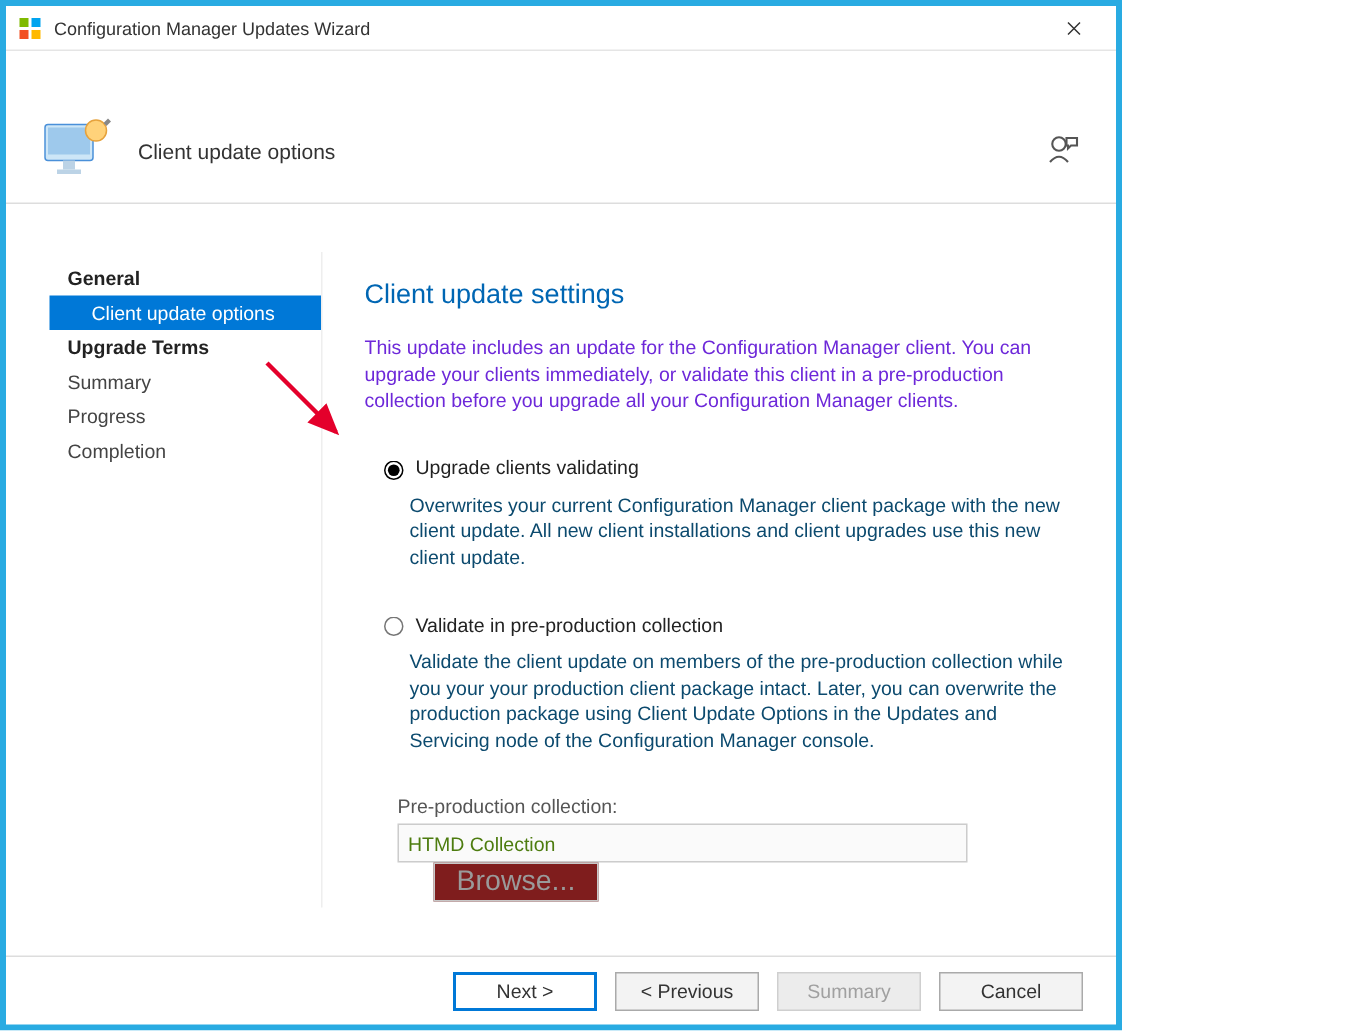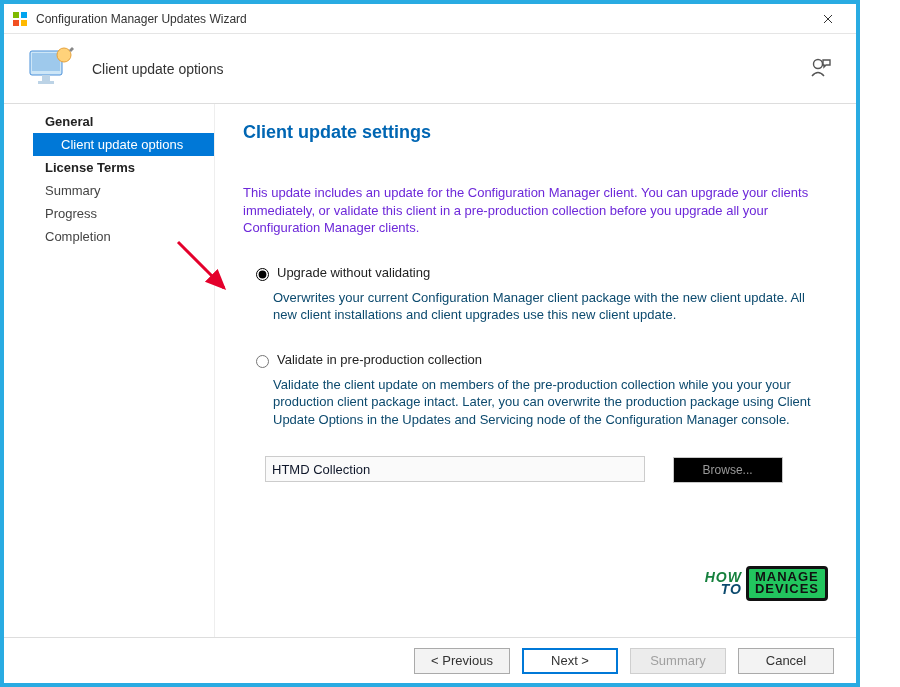--- a/index.html
+++ b/index.html
@@ -4,25 +4,26 @@
 <style>
   * { box-sizing: border-box; }
   html, body { margin:0; padding:0; }
   body {
     font-family: "Segoe UI", Tahoma, sans-serif;
     font-size:13px;
     color:#333;
     background:#fff;
   }
   .frame {
-    width:860px; height:687px;
+    width:748px; height:687px;
     border:4px solid #29abe2;
     display:flex; flex-direction:column;
     position:relative;
     background:#fff;
+    gap:32px;
   }
   
   .titlebar {
     height:30px;
     display:flex; align-items:center;
     padding:0 8px;
     border-bottom:1px solid #e5e5e5;
   }
   .titlebar .app-icon { width:16px;height:16px;margin-right:8px; }
   .titlebar .title { flex:1; font-size:12px; color:#333; }
@@ -56,48 +57,48 @@
   .sidebar-item.selected{
     background:#0078d7;color:#fff;
   }
   .content{
     flex:1;
     padding:18px 28px 0 28px;
     position:relative;
     overflow:hidden;
   }
   .content h1{
-    margin:0 0 41px 0;
+    margin:0 0 16px 0;
     font-size:18px;
-    font-weight:700;
+    font-weight:400;
     color:#0066b3;
   }
   .intro{color:#6d28d9;line-height:1.35;margin-bottom:28px;}
   .option-block{margin:0 0 28px 8px;}
   .option-label{display:flex;align-items:center;font-weight:400;color:#222;}
   .option-label input[type=radio]{margin-right:8px;accent-color:#000;}
   .option-desc{margin:8px 0 0 22px;color:#0c4a6e;line-height:1.35;}
   .field-row{margin:8px 0 0 22px;}
   .field-label{color:#555;margin-bottom:4px;display:block;}
   .collection-input{
     width:380px;height:26px;
     border:1px solid #ccc;
     background:#fafafa;
-    color:#0f172a;
+    color:#4d7c0f;
     padding:2px 6px;
     font-size:13px;
   }
   .browse-btn{
     width:110px;height:26px;
     margin-left:24px;
     border:1px solid #c8c8c8;
-    background:#000000;
+    background:#7f1d1d;
     color:#9a9a9a;
     cursor:default;
-    font-size:12px;
+    font-size:19px;
   }
   
   .footer{
     height:46px;
     border-top:1px solid #ddd;
     display:flex;justify-content:flex-end;align-items:center;
     padding:0 22px;gap:12px;
   }
   .btn{
     width:96px;height:26px;
@@ -163,67 +164,68 @@
         <path d="M2 20 q6 -7 12 0"></path>
         <path d="M13 4 h7 v5 h-4 l-2 2 v-2 h-1 z"></path>
       </svg>
     </span>
   </div>
 
   <div class="main">
     <div class="sidebar">
       <div class="sidebar-item bold">General</div>
       <div class="sidebar-item indent selected">Client update options</div>
-      <div class="sidebar-item bold">License Terms</div>
+      <div class="sidebar-item bold">Upgrade Terms</div>
       <div class="sidebar-item">Summary</div>
       <div class="sidebar-item">Progress</div>
       <div class="sidebar-item">Completion</div>
     </div>
 
     <div class="content">
       <h1>Client update settings</h1>
       <div class="intro">This update includes an update for the Configuration Manager client. You can upgrade your clients immediately, or validate this client in a pre-production collection before you upgrade all your Configuration Manager clients.</div>
 
       <div class="option-block">
         <label class="option-label">
           <input type="radio" name="upd" checked="" style="">
-          <span>Upgrade without validating</span>
+          <span>Upgrade clients validating</span>
         </label>
         <div class="option-desc">Overwrites your current Configuration Manager client package with the new client update. All new client installations and client upgrades use this new client update.</div>
       </div>
 
       <div class="option-block">
         <label class="option-label">
           <input type="radio" name="upd" style="">
           <span>Validate in pre-production collection</span>
         </label>
         <div class="option-desc">Validate the client update on members of the pre-production collection while you your your production client package intact. Later, you can overwrite the production package using Client Update Options in the Updates and Servicing node of the Configuration Manager console.</div>
       </div>
 
       <div class="field-row">
+        <span class="field-label">Pre-production collection:</span>
         <input class="collection-input" type="text" disabled="" value="HTMD Collection" style="">
         <button class="browse-btn" disabled="">Browse...</button>
       </div>
 
       <div class="watermark">
         <div class="wm-howto">
           <span class="wm-how">HOW</span>
           <span class="wm-to">TO</span>
         </div>
         <div class="wm-box">
           <span class="wm-manage">MANAGE</span>
           <span class="wm-devices">DEVICES</span>
         </div>
       </div>
     </div>
   </div>
 
   <div class="footer">
+    <button class="btn primary">Next &gt;</button>
     <button class="btn">&lt; Previous</button>
-    <button class="btn primary">Next &gt;</button>
     <button class="btn disabled" disabled="">Summary</button>
     <button class="btn">Cancel</button>
   </div>
 
   <svg class="arrow-svg" width="70" height="70">
     <defs>
       <marker id="ahead" markerWidth="8" markerHeight="8" refX="6" refY="3" orient="auto">
         <path d="M0,0 L7,3 L0,6 z" fill="#e4002b"></path>
       </marker>
     </defs>

